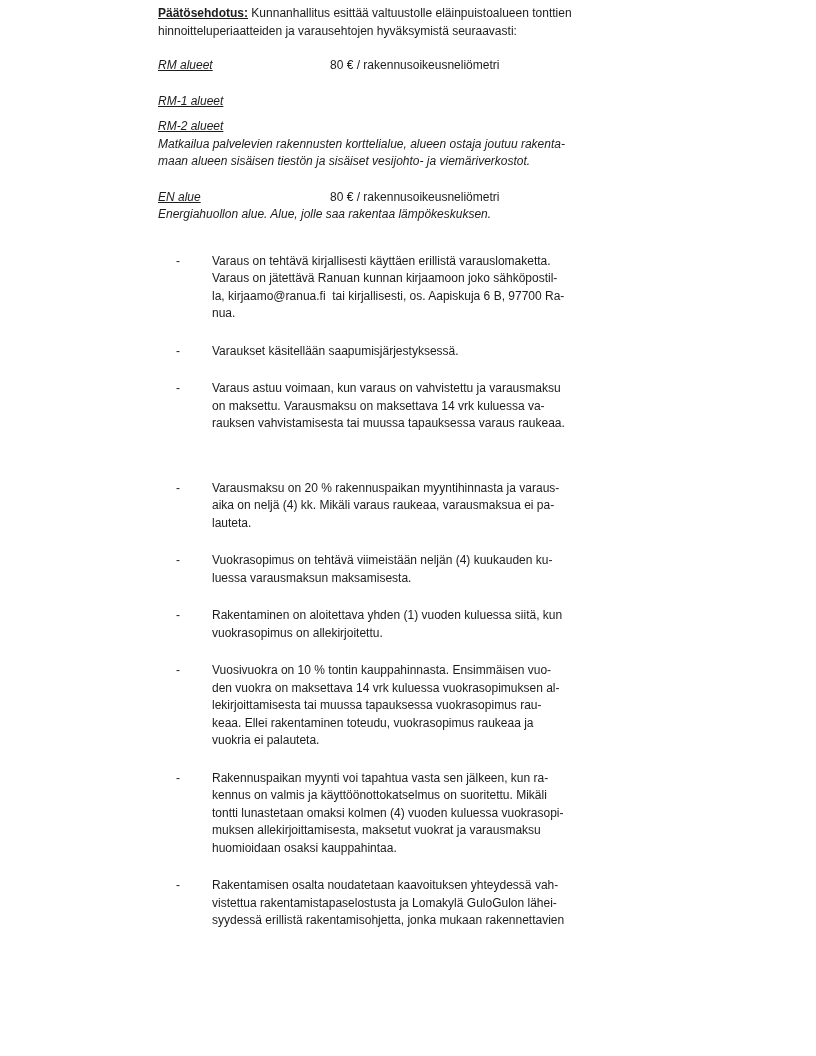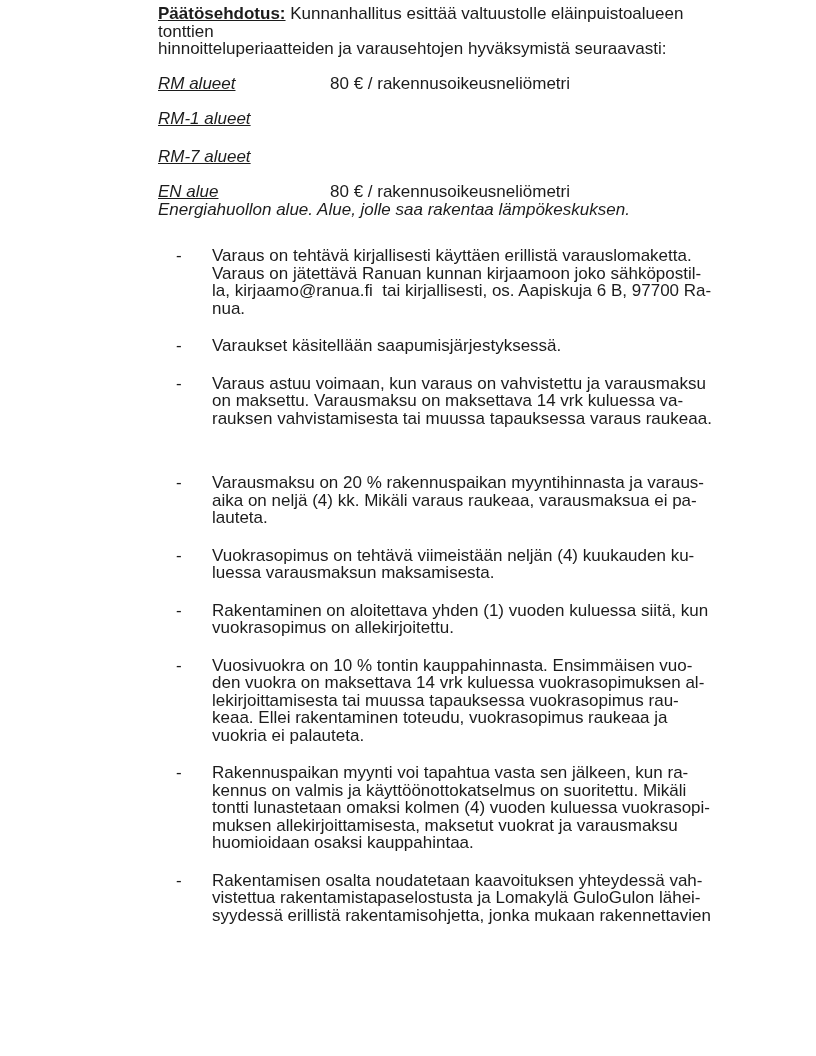--- a/index.html
+++ b/index.html
@@ -3,41 +3,41 @@
 <meta charset="utf-8">
 <style>
   html, body { margin: 0; padding: 0; background: #ffffff; }
   .page {
     position: relative;
     width: 816px;
     height: 1056px;
     background: #ffffff;
     color: #1c1c1c;
     font-family: "Liberation Sans", "DejaVu Sans", sans-serif;
-    font-size: 17px;
+    font-size: 12px;
     line-height: 17.5px;
     box-sizing: border-box;
     padding: 5px 80px 0 158px;
     overflow: hidden;
   }
   .intro { margin: 0 0 17px 0; white-space: pre-wrap; }
   .intro .lead { font-weight: bold; text-decoration: underline; }
 
   .zone-head { display: flex; align-items: flex-end; }
   .zone-label {
     flex: 0 0 172px;
     width: 172px;
     font-style: italic;
     text-decoration: underline;
   }
   .zone-value { white-space: pre-wrap; }
   .zone-desc { font-style: italic; white-space: pre-wrap; }
 
   .zone-rm   { margin-bottom: 18px; }
-  .zone-rm1  { margin-bottom: 20px; }
+  .zone-rm1  { margin-bottom: 8px; }
   .zone-rm2  { margin-bottom: 18px; }
   .zone-en   { margin-bottom: 29px; }
 
   .terms-heading { margin: 0; }
 
   ul.terms-list { list-style: none; margin: 0; padding: 0; }
   ul.terms-list li {
     display: flex;
     align-items: flex-start;
     padding-left: 18px;
@@ -63,22 +63,24 @@
   </div>
 
   <div class="zone zone-rm1">
     <div class="zone-head">
       <span class="zone-label">RM-1 alueet</span>
     </div>
   </div>
 
   <div class="zone zone-rm2">
     <div class="zone-head">
-      <span class="zone-label">RM-7 alueet</span>
+      <span class="zone-label">RM-2 alueet</span>
     </div>
+    <div class="zone-desc">Matkailua palvelevien rakennusten korttelialue, alueen ostaja joutuu rakenta-
+maan alueen sisäisen tiestön ja sisäiset vesijohto- ja viemäriverkostot.</div>
   </div>
 
   <div class="zone zone-en">
     <div class="zone-head">
       <span class="zone-label">EN alue</span>
       <span class="zone-value">80 € / rakennusoikeusneliömetri</span>
     </div>
     <div class="zone-desc">Energiahuollon alue. Alue, jolle saa rakentaa lämpökeskuksen.</div>
   </div>
 

